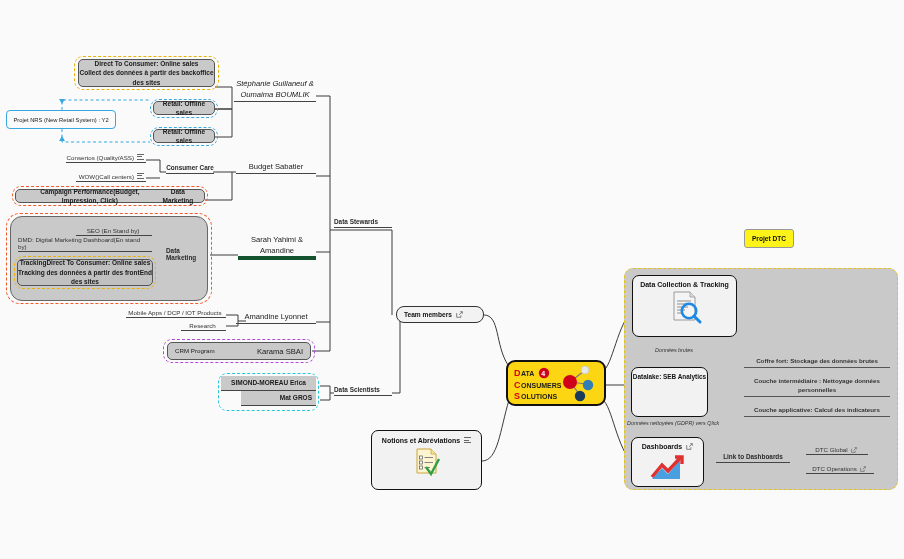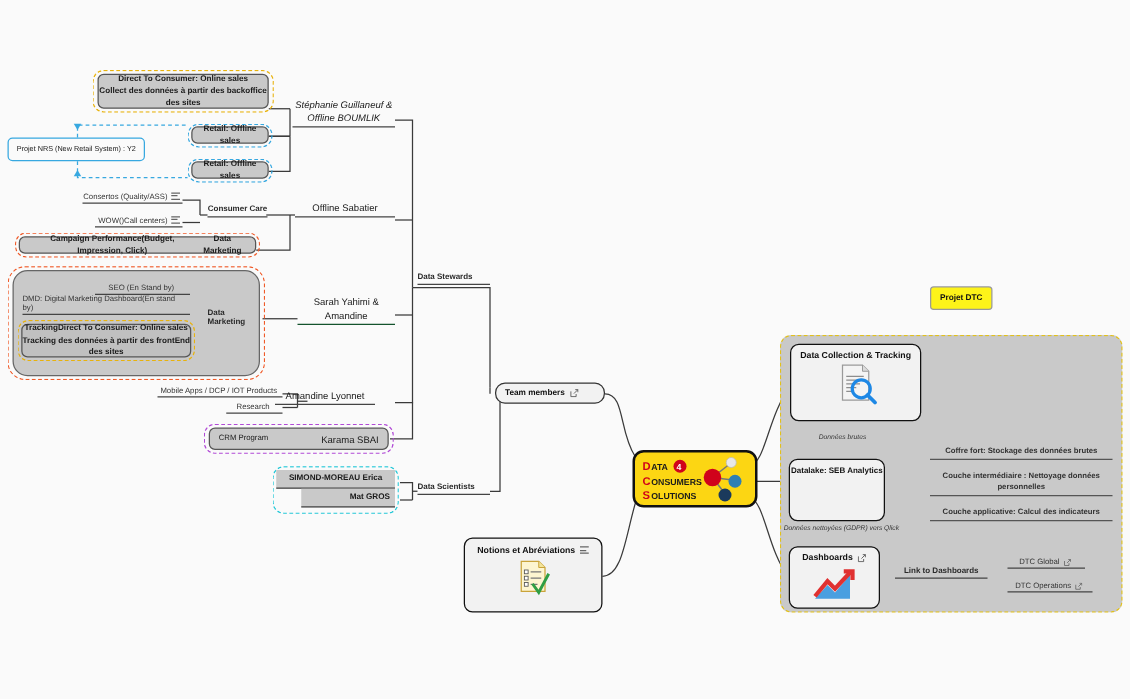--- a/index.html
+++ b/index.html
@@ -161,42 +161,42 @@
     </g>
     <g fill="#37a8e0">
       <polygon points="62,104 59,99 65,99"></polygon>
       <polygon points="62,136 59,141 65,141"></polygon>
     </g>
   </svg>
 
   <div class="node plainlabel bigname italicname" style="left:234px;top:78px;width:82px;height:24px;flex-direction:column;justify-content:center;
               text-align:center;line-height:1.4;border-bottom:1px solid #444;">
     <span>Stéphanie Guillaneuf &amp;</span>
-    <span>Offline BOUMLIK</span>
+    <span>Oumaima BOUMLIK</span>
   </div>
 
   <div class="node underline-node" style="left:66px;top:152px;width:80px;height:11px;">
     <span>Consertos (Quality/ASS)</span>
     <span class="hamb">
         <i></i>
         <i></i>
         <i></i>
       </span>
   </div>
   <div class="node underline-node" style="left:76px;top:171px;width:70px;height:11px;">
     <span>WOW()Call centers)</span>
     <span class="hamb">
         <i></i>
         <i></i>
         <i></i>
       </span>
   </div>
   <div class="node plainlabel" style="left:166px;top:162px;width:48px;height:12px;border-bottom:1px solid #444;justify-content:center;">Consumer Care</div>
 
-  <div class="node plainlabel bigname" style="left:236px;top:160px;width:80px;height:14px;justify-content:center;border-bottom:1px solid #444;">Offline Sabatier</div>
+  <div class="node plainlabel bigname" style="left:236px;top:160px;width:80px;height:14px;justify-content:center;border-bottom:1px solid #444;">Budget Sabatier</div>
 
   <div class="dash orange" style="left:12px;top:186px;width:196px;height:20px;"></div>
   <div class="node gbox" style="left:15px;top:189px;width:190px;height:14px;justify-content:space-between;padding:0 6px;">
     <span>Campaign Performance(Budget, Impression, Click)</span>
     <span>Data Marketing</span>
   </div>
 
   <div class="dash orange" style="left:6px;top:213px;width:206px;height:91px;border-radius:14px;"></div>
   <div class="node" style="left:10px;top:216px;width:198px;height:85px;background:#c9c9c9;border-radius:12px;border:1px solid #666;"></div>
 
@@ -204,29 +204,29 @@
   <div class="node underline-node" style="left:18px;top:241px;width:134px;height:11px;justify-content:center;">DMD: Digital Marketing Dashboard(En stand by)</div>
 
   <div class="dash yellow" style="left:14px;top:256px;width:142px;height:33px;"></div>
   <div class="node gbox" style="left:17px;top:259px;width:136px;height:27px;flex-direction:column;background:#c0c0c0;">
     <span>TrackingDirect To Consumer: Online sales</span>
     <span>Tracking des données à partir des frontEnd des sites</span>
   </div>
   <div class="node plainlabel" style="left:166px;top:248px;width:44px;height:12px;justify-content:center;">Data Marketing</div>
 
   <div class="node plainlabel bigname" style="left:238px;top:236px;width:78px;height:24px;flex-direction:column;justify-content:center;
-              text-align:center;line-height:1.4;border-bottom:1px solid #14532d;">
+              text-align:center;line-height:1.4;border-bottom:4px solid #14532d;">
     <span>Sarah Yahimi &amp;</span>
     <span>Amandine</span>
   </div>
 
   <div class="node underline-node" style="left:126px;top:307px;width:100px;height:11px;justify-content:center;">Mobile Apps / DCP / IOT Products</div>
   <div class="node underline-node" style="left:181px;top:320px;width:45px;height:11px;justify-content:center;">Research</div>
 
-  <div class="node plainlabel bigname" style="left:220px;top:310px;width:80px;height:14px;justify-content:center;border-bottom:1px solid #444;">Amandine Lyonnet</div>
+  <div class="node plainlabel bigname" style="left:236px;top:310px;width:80px;height:14px;justify-content:center;border-bottom:1px solid #444;">Amandine Lyonnet</div>
 
   <div class="dash purple" style="left:163px;top:339px;width:152px;height:24px;"></div>
   <div class="node gbox" style="left:167px;top:342px;width:144px;height:18px;justify-content:space-between;padding:0 7px;">
     <span style="font-weight:normal;font-size:6.2px;">CRM Program</span>
     <span class="bigname">Karama SBAI</span>
   </div>
 
   <div class="dash cyan" style="left:218px;top:373px;width:101px;height:38px;"></div>
   <div class="node gbox" style="left:221px;top:376px;width:95px;height:15px;border:none;border-bottom:1px solid #444;border-radius:0;">SIMOND-MOREAU Erica</div>
   <div class="node gbox" style="left:241px;top:391px;width:75px;height:15px;border:none;border-bottom:1px solid #444;border-radius:0;

